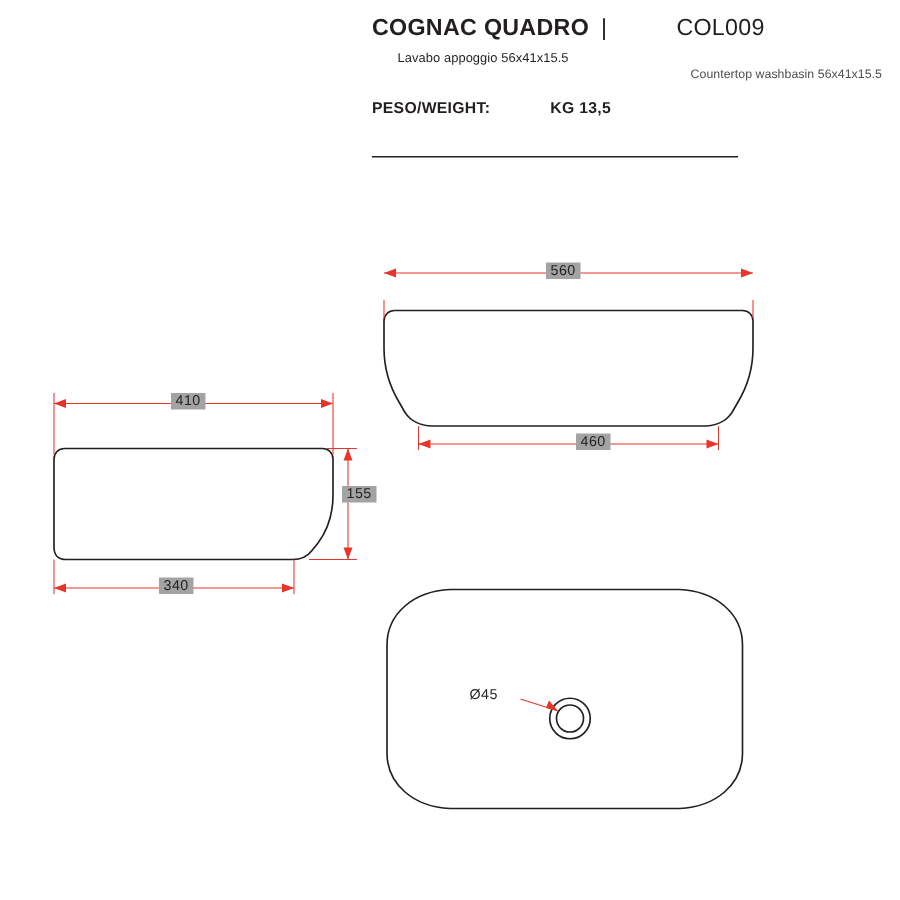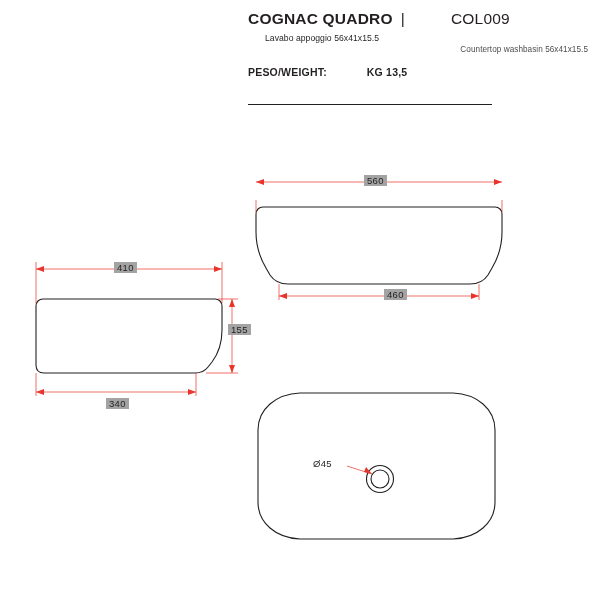--- a/index.html
+++ b/index.html
@@ -220,17 +220,17 @@
     <g>
       <line class="dimln" x1="347" y1="466" x2="372" y2="474"></line>
       <polygon points="372,474 364,472 366,467" fill="#e8342a"></polygon>
     </g>
 
   </svg>
 
   <div class="dim-label" style="left:364px; top:175px;">560</div>
   <div class="dim-label" style="left:364px; top:289px;margin-left:20px;">460</div>
   <div class="dim-label" style="left:114px; top:262px;">410</div>
-  <div class="dim-label" style="left:106px; top:385px;margin-top:13px;">340</div>
+  <div class="dim-label" style="left:106px; top:385px;">340</div>
   <div class="dim-label" style="left:228px; top:324px;text-align:center;">155</div>
   <div class="dia-label" style="left:313px; top:458px;">Ø45</div>
 
 </div>
 
 </body></html>

